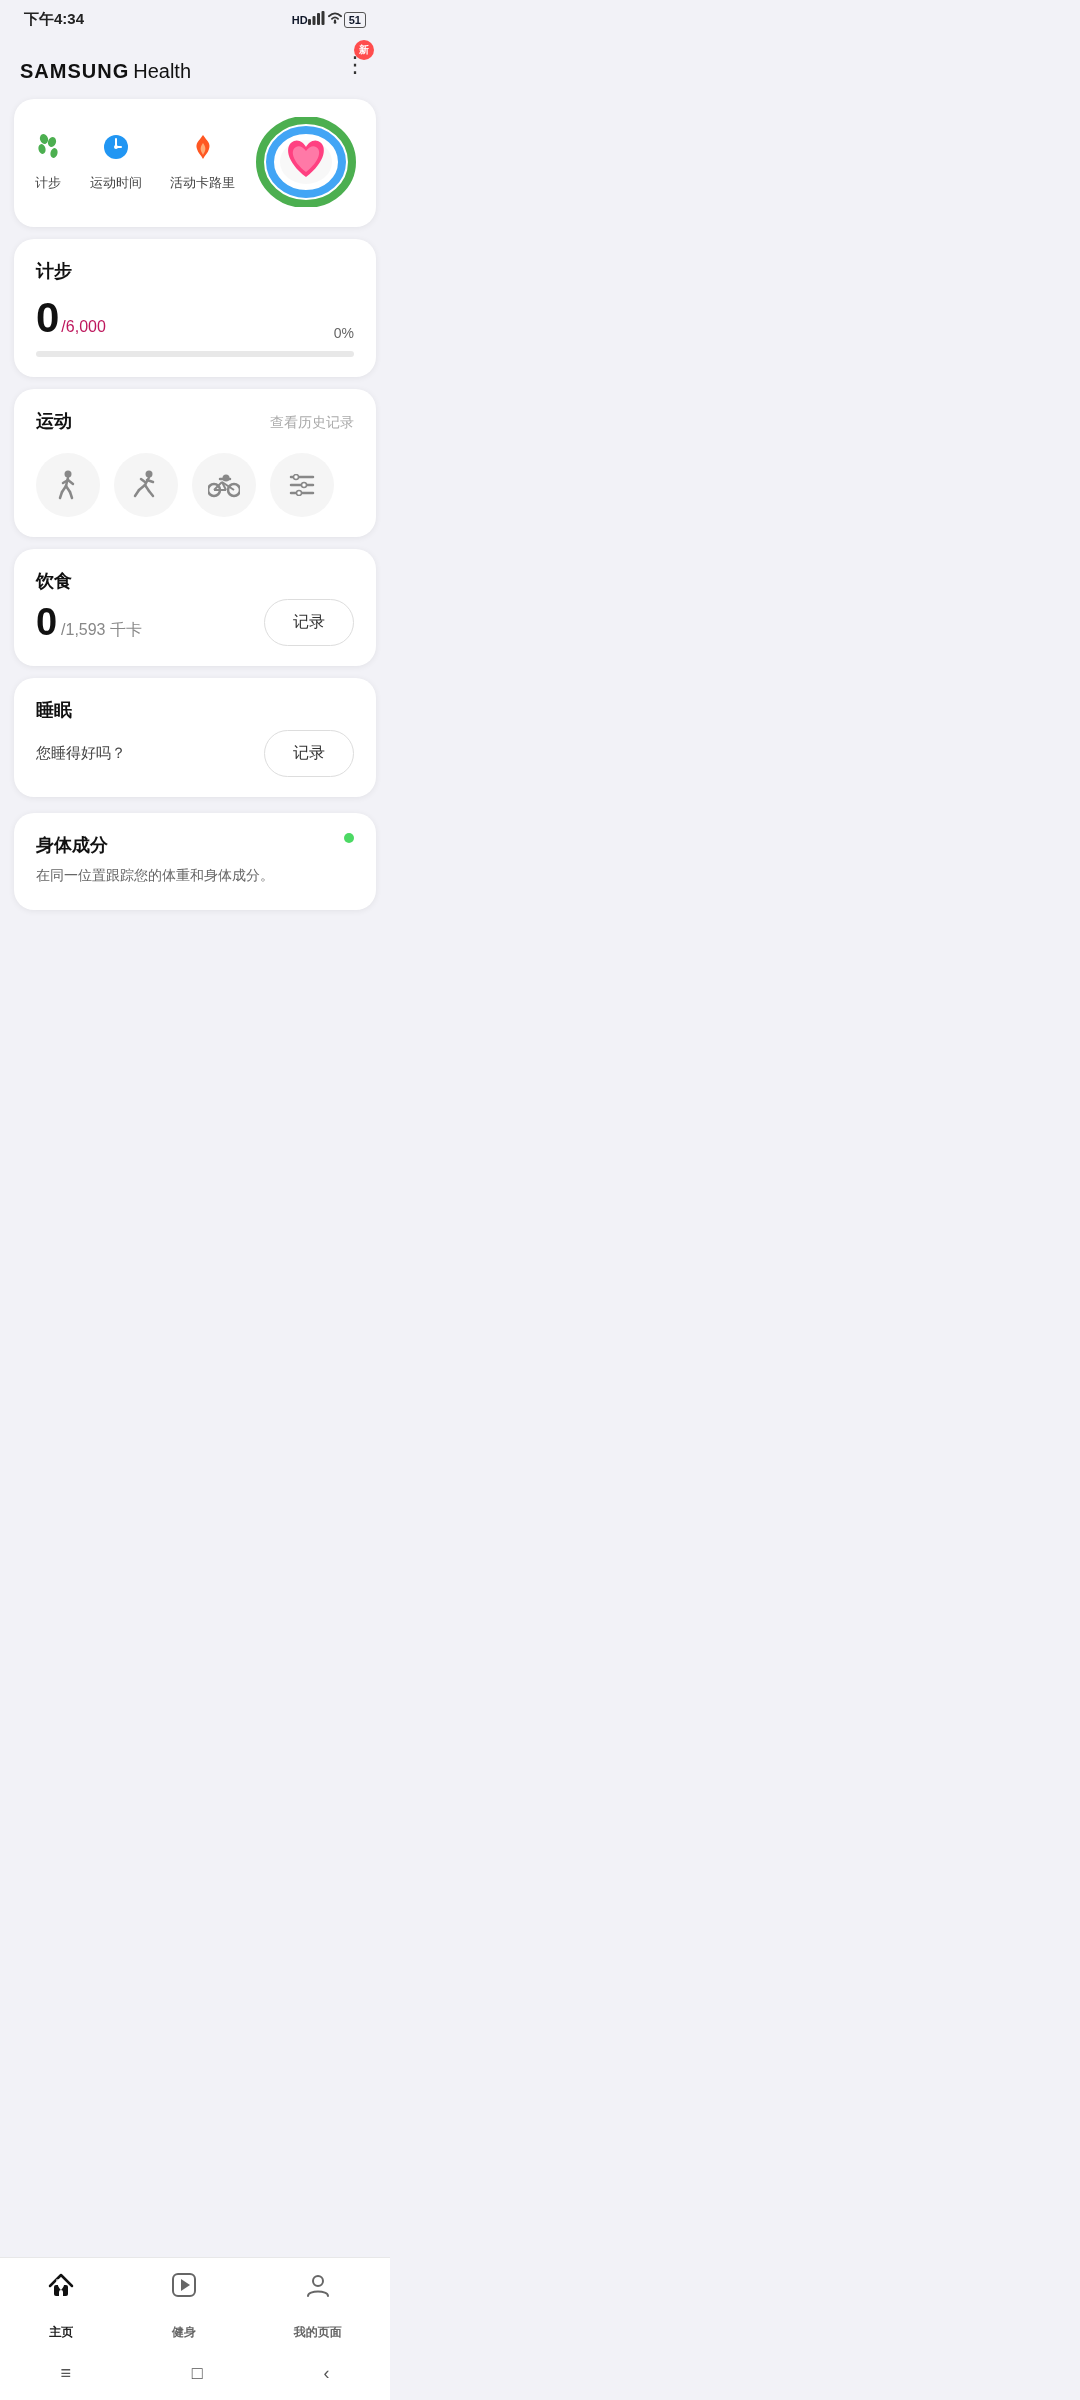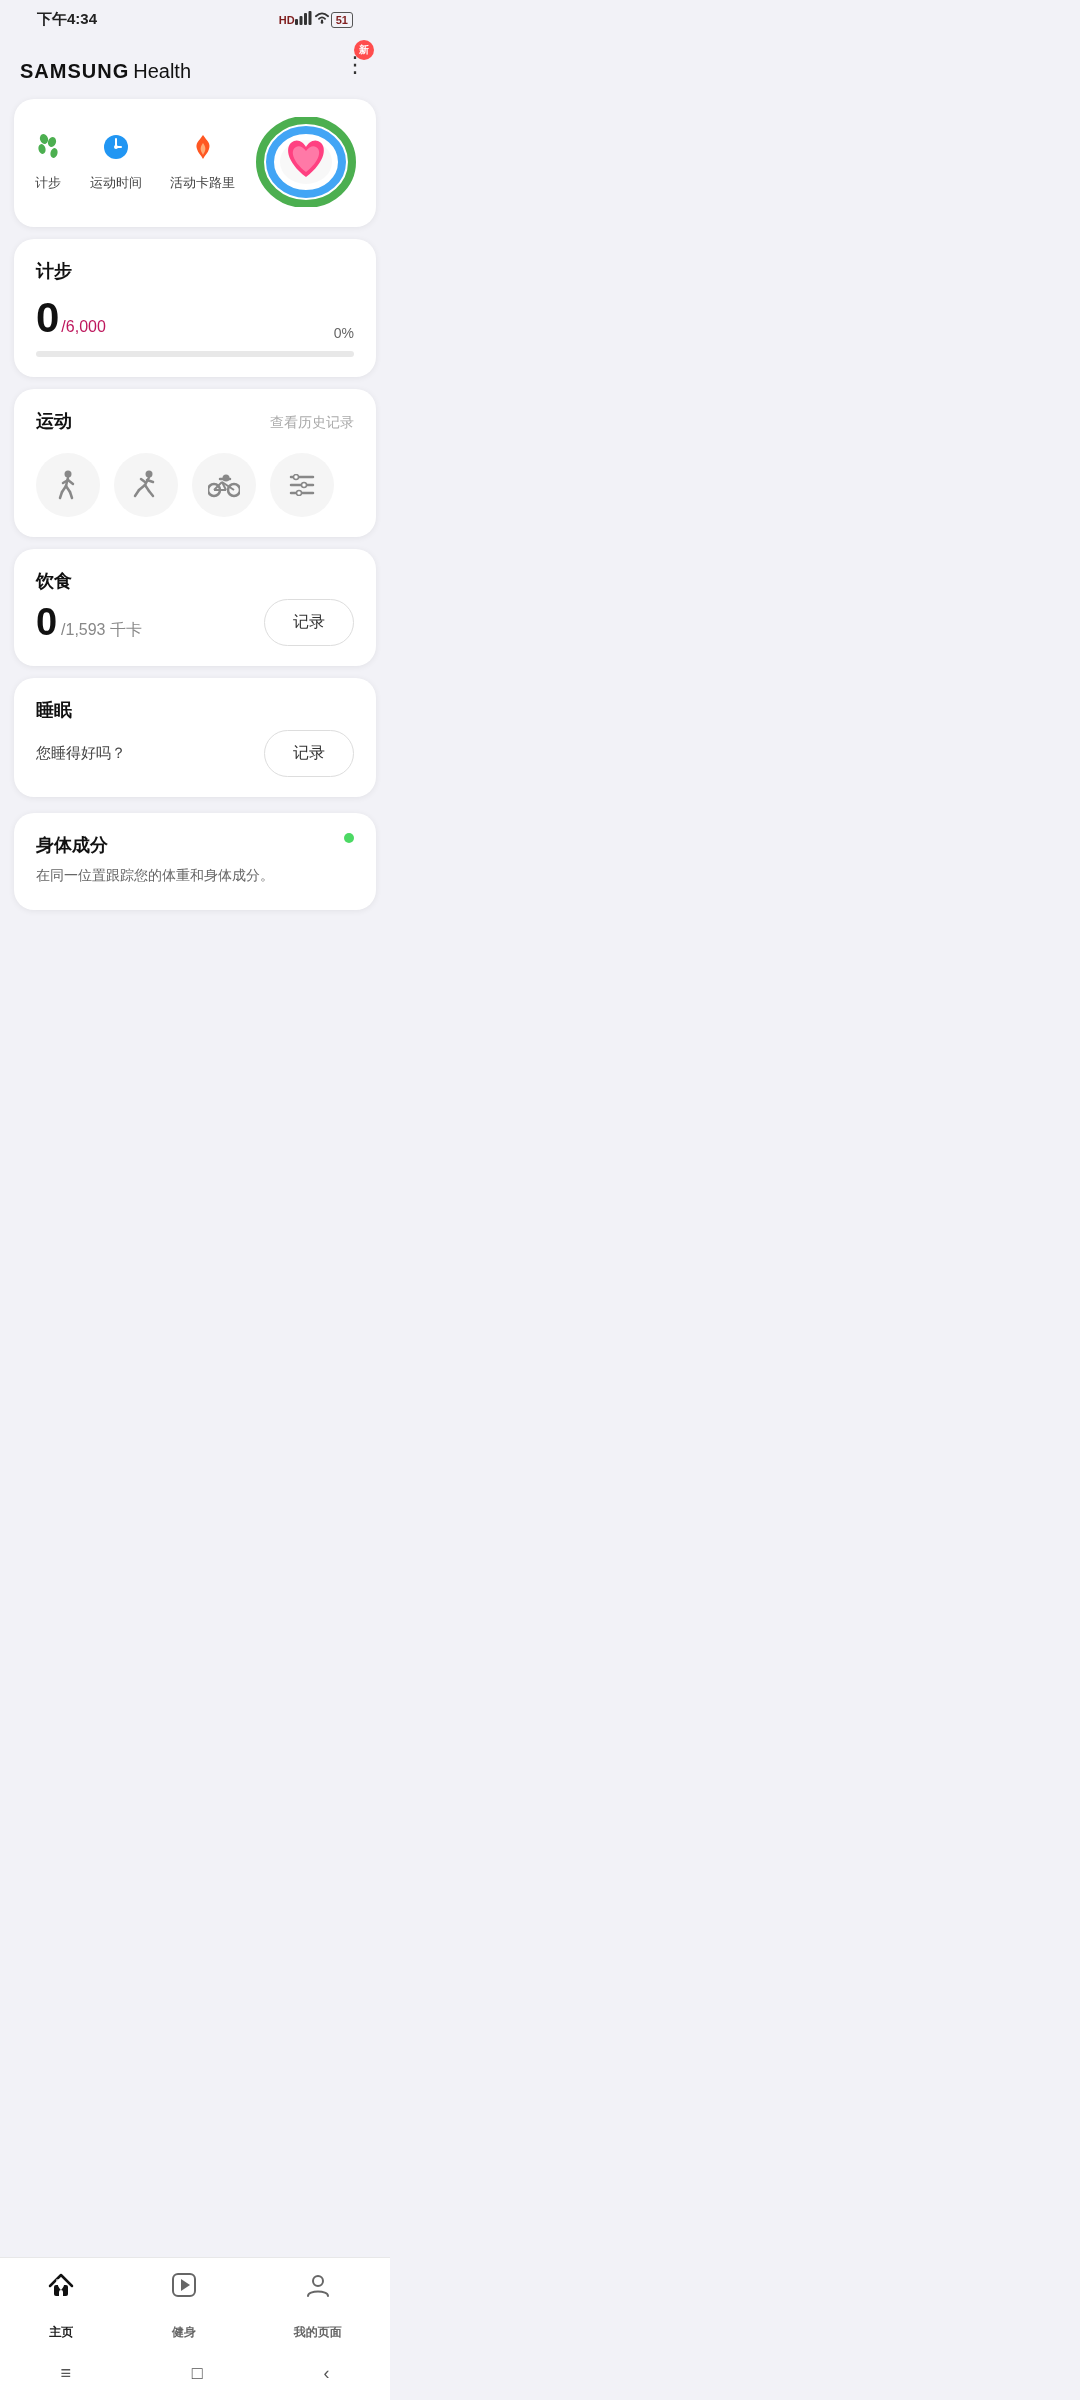--- a/index.html
+++ b/index.html
@@ -13,25 +13,25 @@
       color: #222;
       position: relative;
       overflow-x: hidden;
     }
 
     
     .status-bar {
       display: flex;
       justify-content: space-between;
       align-items: center;
-      padding: 10px 37px 6px;
+      padding: 10px 24px 6px;
       background: #f2f2f7;
     }
     .status-left { font-size: 15px; font-weight: 600; color: #222; }
-    .status-icons { display: flex; align-items: center; font-size: 12px; color: #7f1d1d; justify-content: center; }
+    .status-icons { display: flex; align-items: center; font-size: 12px; color: #0f172a; justify-content: center; }
     .battery-box {
       border: 1.5px solid #555;
       border-radius: 3px;
       padding: 1px 4px;
       font-size: 11px;
       font-weight: 600;
       position: relative;
     }
 
     

